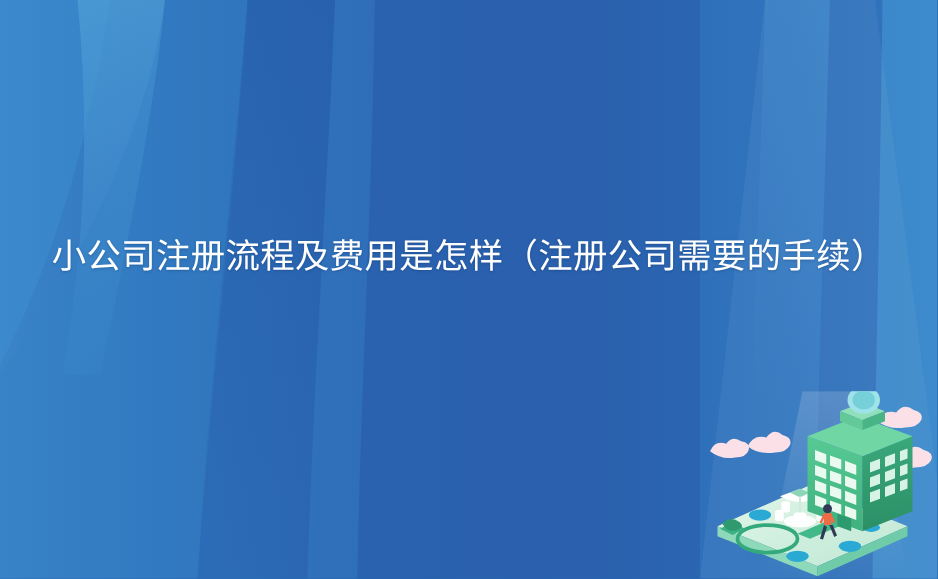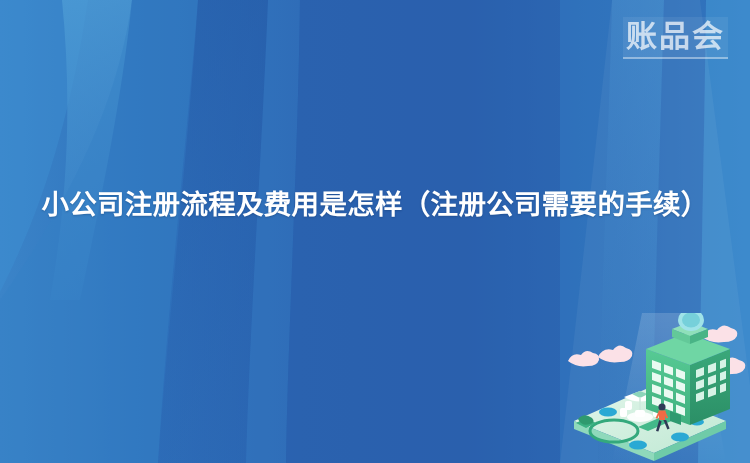--- a/index.html
+++ b/index.html
@@ -26,21 +26,21 @@
   .headline-wrap {
     position:absolute;
     left:40px; right:40px;
     top:186px;
     text-align:center;
     z-index:6;
   }
   .headline {
     color:#ffffff;
     font-size:27.5px;
-    font-weight:700;
+    font-weight:400;
     line-height:38px;
     letter-spacing:0.3px;
     text-shadow:0 1px 2px rgba(12,44,86,.30);
     word-break:keep-all;
   }
 
   
   .brand {
     position:absolute;
     top:17px; right:22px;
@@ -111,23 +111,20 @@
     <path d="M300,0 L560,0 L560,463 L286,463 C288,330 298,160 300,0 Z" fill="#2a5fac" opacity=".40"></path>
 
     <path d="M560,0 L612,0 C608,150 600,320 598,463 L560,463 Z" fill="#3278c0" opacity=".45"></path>
     <path d="M612,0 L664,0 C660,150 654,320 652,463 L598,463 C600,320 608,150 612,0 Z" fill="url(#gL2)" opacity=".55"></path>
     <path d="M664,0 L706,0 C704,160 700,330 698,463 L652,463 C654,320 660,150 664,0 Z" fill="#2b66b3" opacity=".45"></path>
     <path d="M706,0 L750,0 L750,463 L698,463 C700,330 704,160 706,0 Z" fill="#3f8fd0" opacity=".55"></path>
 
     <path d="M612,0 L700,0 L760,463 L560,463 Z" fill="#ffffff" opacity=".05"></path>
   </svg>
 
-  <div class="brand">
-    <span class="brand-text">账品会</span>
-  </div>
 
   <div class="headline-wrap">
     <h1 class="headline">小公司注册流程及费用是怎样（注册公司需要的手续）</h1>
   </div>
 
   <svg class="illustration" viewBox="0 0 200 150" aria-hidden="true">
     <defs>
       <linearGradient id="pGlow" x1="0" y1="0" x2="0" y2="1">
         <stop offset="0" stop-color="#ffffff" stop-opacity=".16"></stop>
         <stop offset="1" stop-color="#ffffff" stop-opacity="0"></stop>

